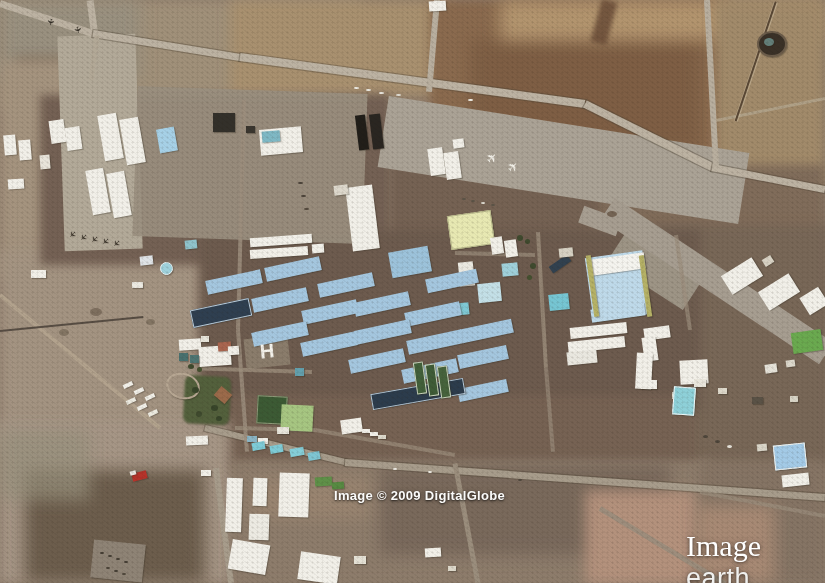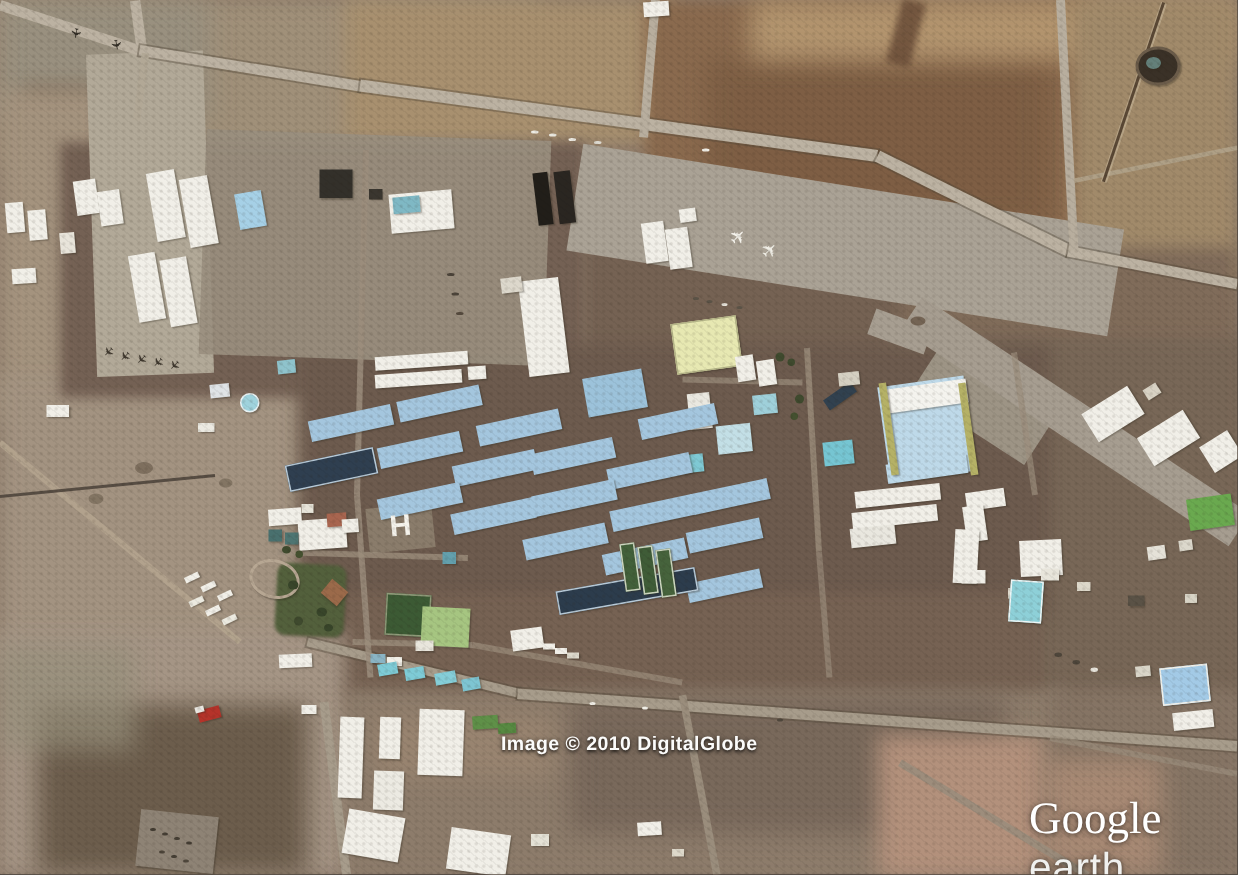--- a/index.html
+++ b/index.html
@@ -281,16 +281,16 @@
       <div class="glyph" style="left: 94px; top: 239px; font-size: 9px; color: rgb(63, 56, 46); transform: translate(-50%, -50%) rotate(135deg);">✈</div>
       <div class="glyph" style="left: 105px; top: 241px; font-size: 9px; color: rgb(63, 56, 46); transform: translate(-50%, -50%) rotate(135deg);">✈</div>
       <div class="glyph" style="left: 116px; top: 243px; font-size: 9px; color: rgb(63, 56, 46); transform: translate(-50%, -50%) rotate(135deg);">✈</div>
       <div class="glyph" style="left: 50px; top: 22px; font-size: 9px; color: rgb(51, 46, 38); transform: translate(-50%, -50%) rotate(100deg);">✈</div>
       <div class="glyph" style="left: 77px; top: 30px; font-size: 9px; color: rgb(51, 46, 38); transform: translate(-50%, -50%) rotate(80deg);">✈</div>
       <div class="glyph" style="left: 267px; top: 351px; font-size: 20px; color: rgb(245, 243, 236); font-weight: 700; transform: translate(-50%, -50%) rotate(-5deg);">H</div>
     </div>
   <div class="noise-lines"></div>
   <div class="noise-dots"></div>
   <div id="overlay-root">
-    <div id="attribution">Image © 2010 DigitalGlobe</div>
-    <div id="logo"><span class="g">Google</span><span class="e"> </span><span class="e">earth</span></div>
+    <div id="attribution">Image © 2009 DigitalGlobe</div>
+    <div id="logo"><span class="g">Image</span><span class="e"> </span><span class="e">earth</span></div>
   </div>
 </div>
 
 </body></html>

